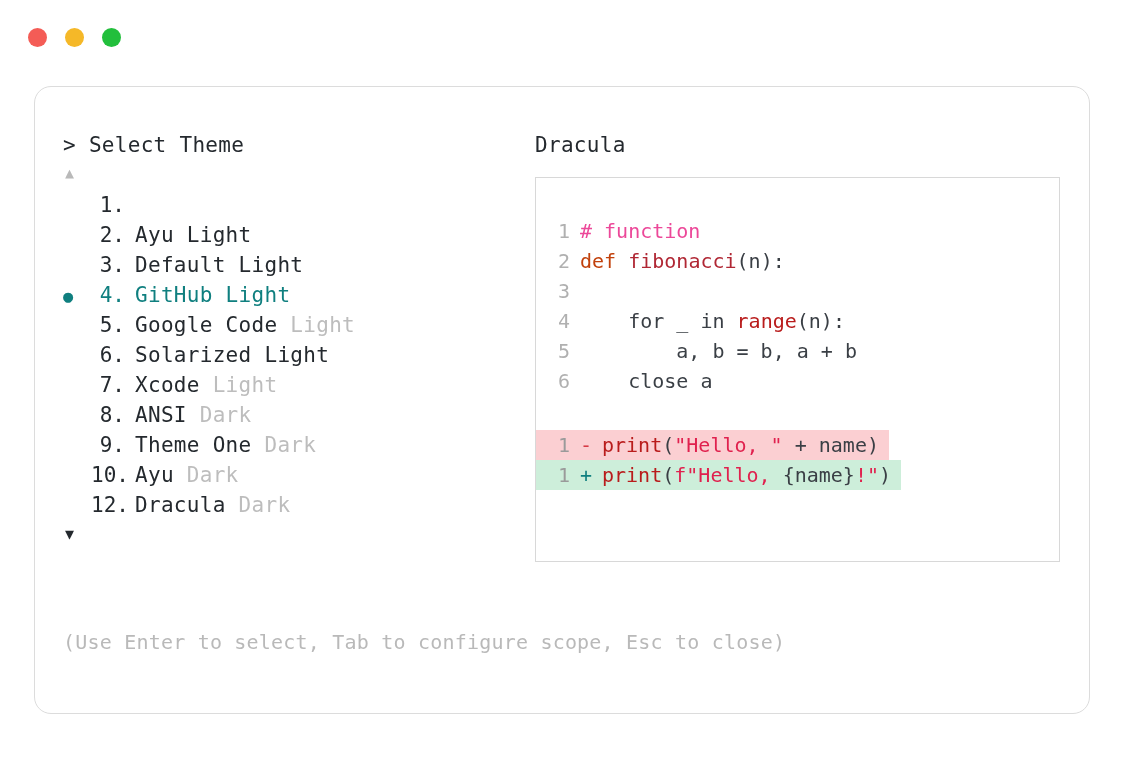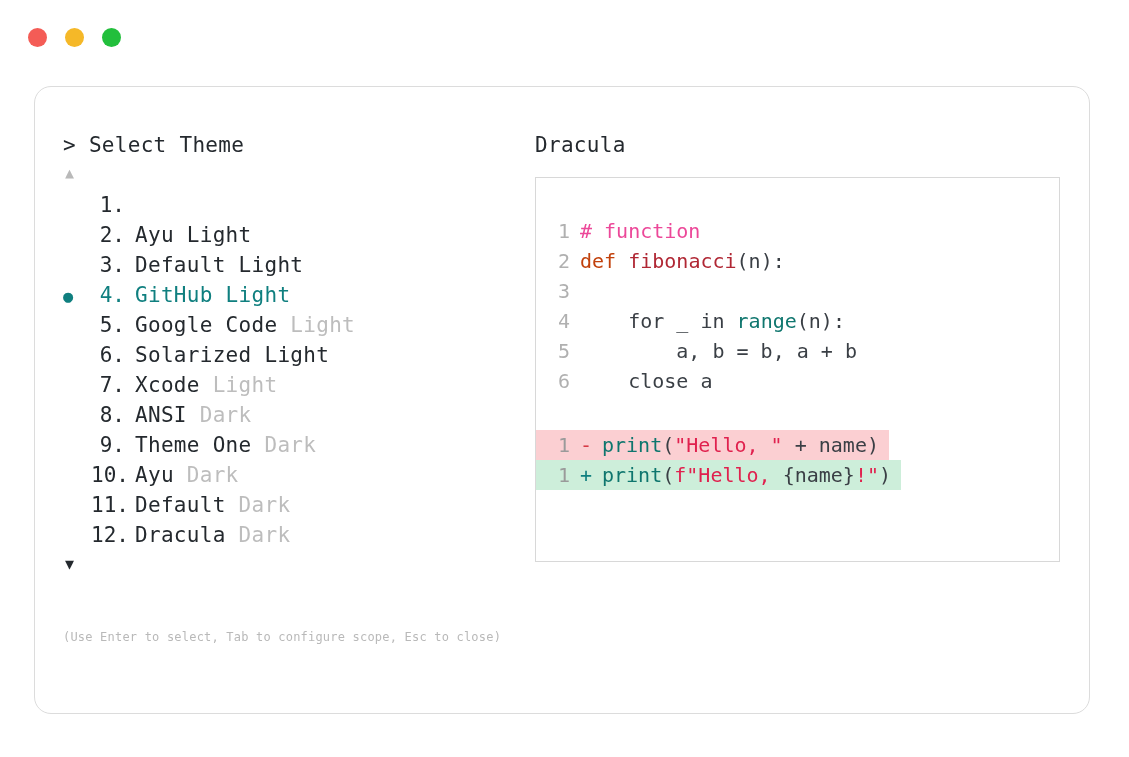--- a/index.html
+++ b/index.html
@@ -116,21 +116,21 @@
   .theme-row.selected .tag,
   .theme-row.selected .tag.strong {
     color: #0f7f7f;
   }
 
   
   .hint {
     position: absolute;
     left: 28px;
     top: 543px;
-    font-size: 12px;
+    font-size: 20px;
     color: #b9b9b9;
     white-space: pre;
     letter-spacing: 0.2px;
   }
 
   
   .right-col {
     position: absolute;
     left: 500px;
     top: 44px;
@@ -169,21 +169,21 @@
     padding-right: 10px;
     box-sizing: border-box;
     user-select: none;
   }
   .code-text { color: #24292e; }
 
   .tok-comment  { color: #ec4899; }
   .tok-keyword  { color: #c2410c; }
   .tok-func     { color: #b02734; }
   .tok-num      { color: #0f7f7f; }
-  .tok-builtin  { color: #0f766e; }
+  .tok-builtin  { color: #b91c1c; }
   .tok-plain    { color: #3a3f45; }
   .tok-string   { color: #e0214e; }
   .tok-minus    { color: #d63a45; }
   .tok-plus     { color: #0f7f7f; }
 
   .code-gap { height: 34px; }
 
   .diff-line {
     display: flex;
     align-items: baseline;
@@ -225,21 +225,20 @@
           <div class="theme-row"><span class="bullet-cell"> </span><span class="num-cell">1.</span></div>
           <div class="theme-row"><span class="bullet-cell"> </span><span class="num-cell">2.</span><span class="label-cell"><span>Ayu </span><span class="tag strong">Light</span></span></div>
           <div class="theme-row"><span class="bullet-cell"> </span><span class="num-cell">3.</span><span class="label-cell"><span>Default </span><span class="tag strong">Light</span></span></div>
           <div class="theme-row selected"><span class="bullet-cell">●</span><span class="num-cell">4.</span><span class="label-cell"><span>GitHub </span><span class="tag strong">Light</span></span></div>
           <div class="theme-row"><span class="bullet-cell"> </span><span class="num-cell">5.</span><span class="label-cell"><span>Google Code </span><span class="tag">Light</span></span></div>
           <div class="theme-row"><span class="bullet-cell"> </span><span class="num-cell">6.</span><span class="label-cell"><span>Solarized </span><span class="tag strong">Light</span></span></div>
           <div class="theme-row"><span class="bullet-cell"> </span><span class="num-cell">7.</span><span class="label-cell"><span>Xcode </span><span class="tag">Light</span></span></div>
           <div class="theme-row"><span class="bullet-cell"> </span><span class="num-cell">8.</span><span class="label-cell"><span>ANSI </span><span class="tag">Dark</span></span></div>
           <div class="theme-row"><span class="bullet-cell"> </span><span class="num-cell">9.</span><span class="label-cell"><span>Theme One </span><span class="tag">Dark</span></span></div>
           <div class="theme-row"><span class="bullet-cell"> </span><span class="num-cell">10.</span><span class="label-cell"><span>Ayu </span><span class="tag">Dark</span></span></div>
-          <div class="theme-row"><span class="bullet-cell"> </span><span class="num-cell">11.</span><span class="label-cell"><span>Default </span><span class="tag">Dark</span></span></div>
           <div class="theme-row"><span class="bullet-cell"> </span><span class="num-cell">12.</span><span class="label-cell"><span>Dracula </span><span class="tag">Dark</span></span></div>
         </div>
 
     <div class="scroll-arrow down">▼</div>
   </div>
 
   <div class="hint">(Use Enter to select, Tab to configure scope, Esc to close)</div>
 
   <div class="right-col">
     <div class="preview-title">Dracula</div>

